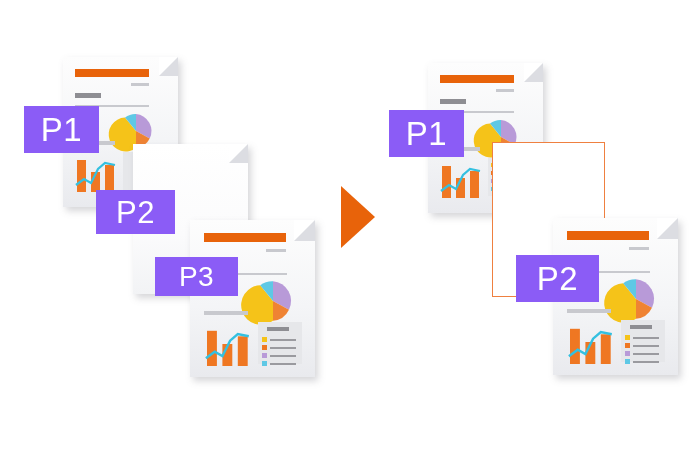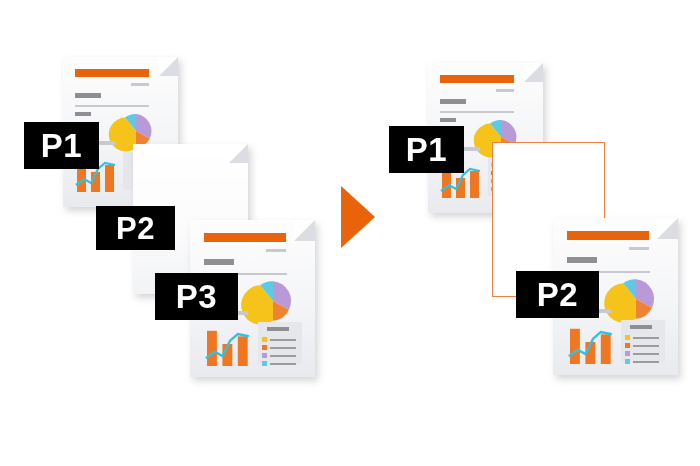--- a/index.html
+++ b/index.html
@@ -70,29 +70,28 @@
   .gline.md  { background: #8e8e93; }
 
   .pie { position: absolute; border-radius: 50%; }
   .legend-box { position: absolute; background: #e6e7ea; }
   .lg-sq { position: absolute; }
   .lg-ln { position: absolute; background: #9a9a9f; }
 
   
   .badge {
     position: absolute;
-    background: #000000;
+    background: #8b5cf6;
     color: #ffffff;
-    font-weight: 700;
+    font-weight: 400;
     display: flex;
     align-items: center;
     justify-content: center;
     line-height: 1;
     letter-spacing: 0.5px;
-    margin-top: 16px;
   }
 
   
   .arrow {
     position: absolute;
     width: 0; height: 0;
     border-style: solid;
     border-color: transparent transparent transparent #e8630a;
   }
 
@@ -187,21 +186,21 @@
       <div class="lg-ln" style="left:80px; top:119px; width:26px; height:2px;"></div>
       <div class="lg-sq" style="left:72px; top:125px; width:5px; height:5px; background:#ef7722;"></div>
       <div class="lg-ln" style="left:80px; top:127px; width:26px; height:2px;"></div>
       <div class="lg-sq" style="left:72px; top:133px; width:5px; height:5px; background:#b89ad8;"></div>
       <div class="lg-ln" style="left:80px; top:135px; width:26px; height:2px;"></div>
       <div class="lg-sq" style="left:72px; top:141px; width:5px; height:5px; background:#5ec8e5;"></div>
       <div class="lg-ln" style="left:80px; top:143px; width:26px; height:2px;"></div>
     </div>
   </div>
 
-  <div class="badge" style="left:155px; top:257px; width:83px; height:47px; font-size:33px;">P3</div>
+  <div class="badge" style="left:155px; top:257px; width:83px; height:39px; font-size:28px;">P3</div>
 
   <div class="page" style="left:428px; top:63px; width:115px; height:150px;">
     <div class="sheet"></div>
     <div class="corner" style="width:19px;height:19px;">
       <div class="cut" style="width:19px;height:19px;"></div>
       <div class="tri" style="border-width:0 0 19px 19px;border-color:transparent transparent #dcdde2 transparent;"></div>
     </div>
     <div class="doc-body">
       <div class="hdr-bar" style="left:12px; top:12px; width:74px; height:8px;"></div>
       <div class="gline lt" style="left:68px; top:26px; width:18px; height:3px;"></div>

